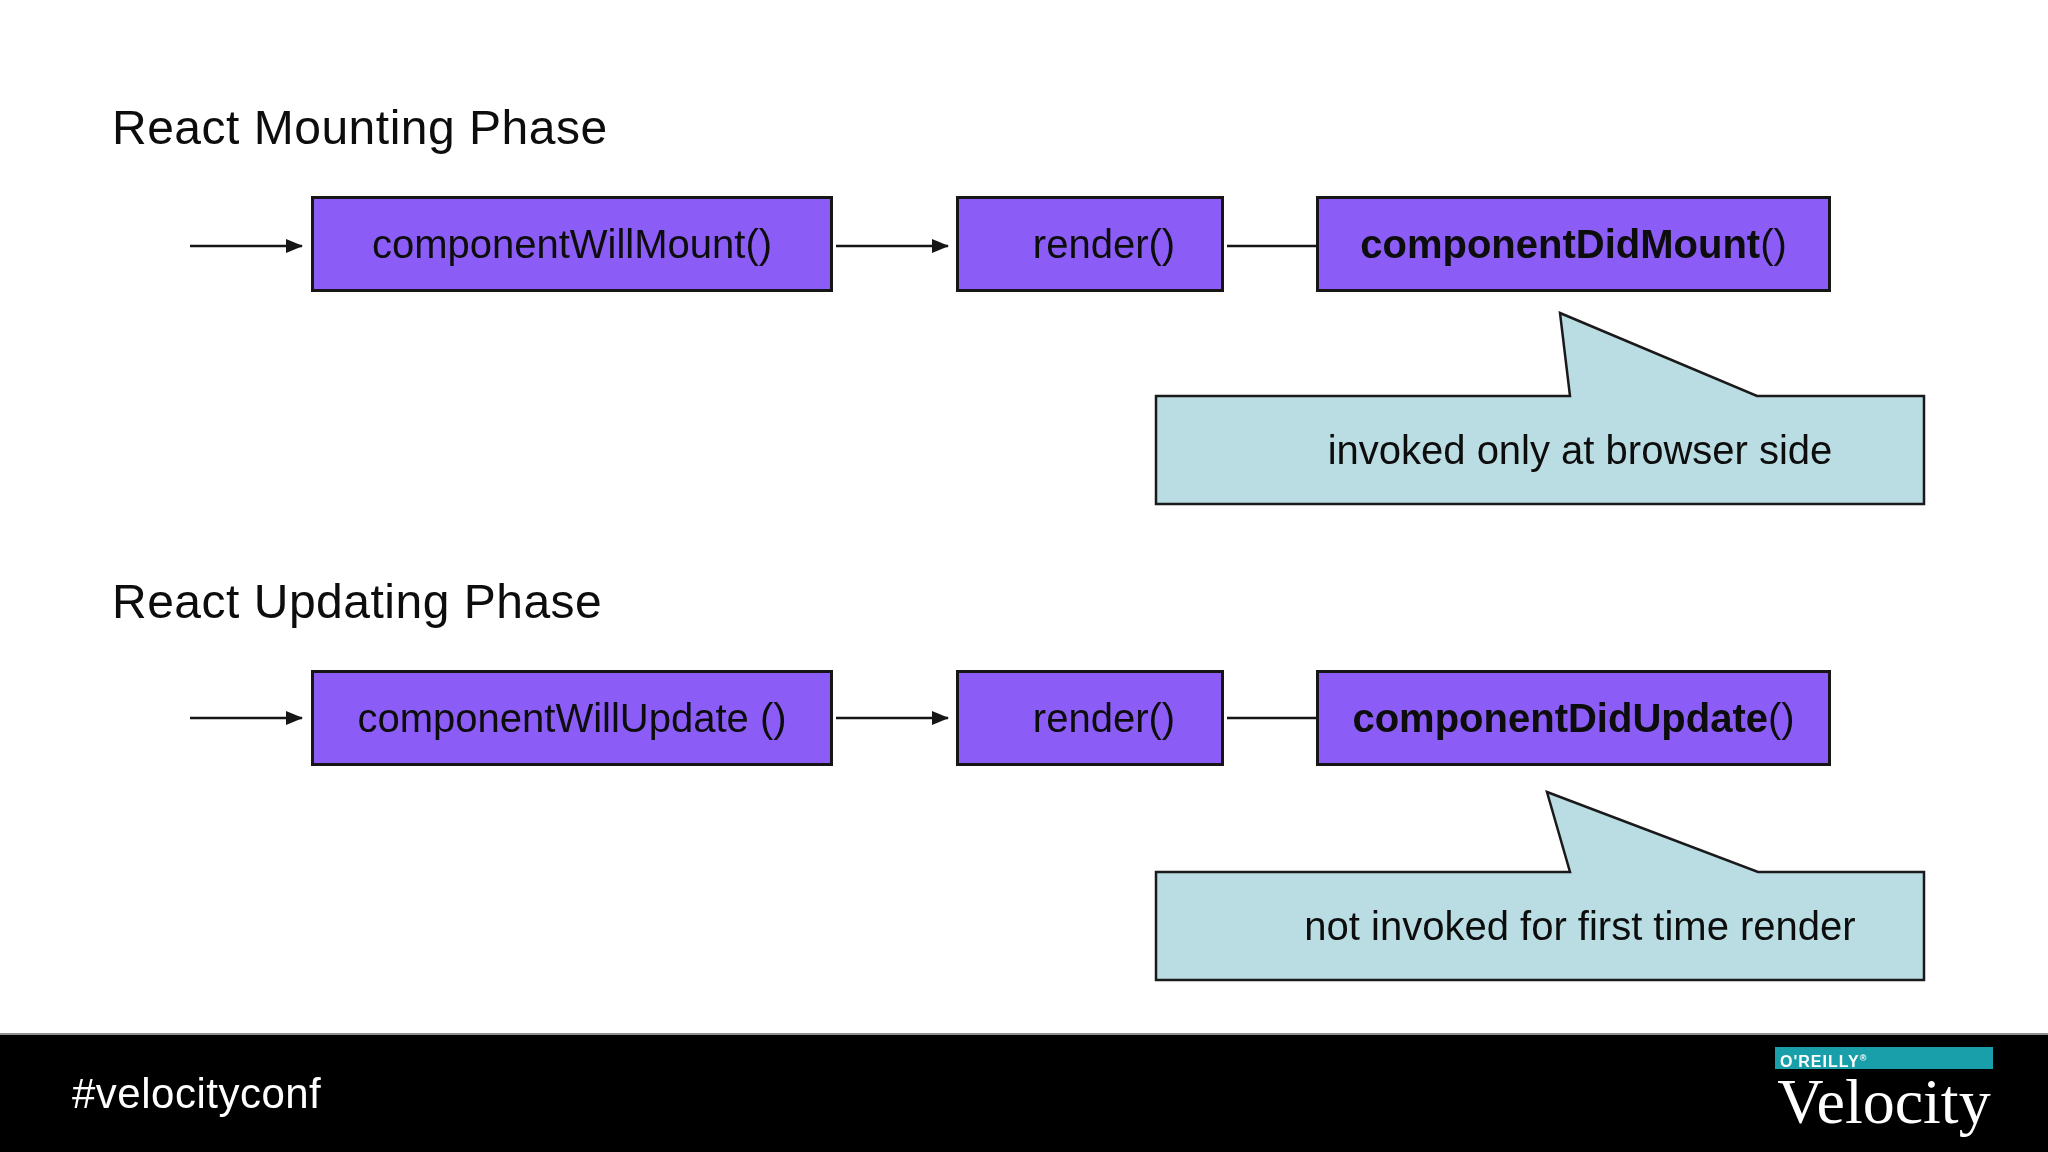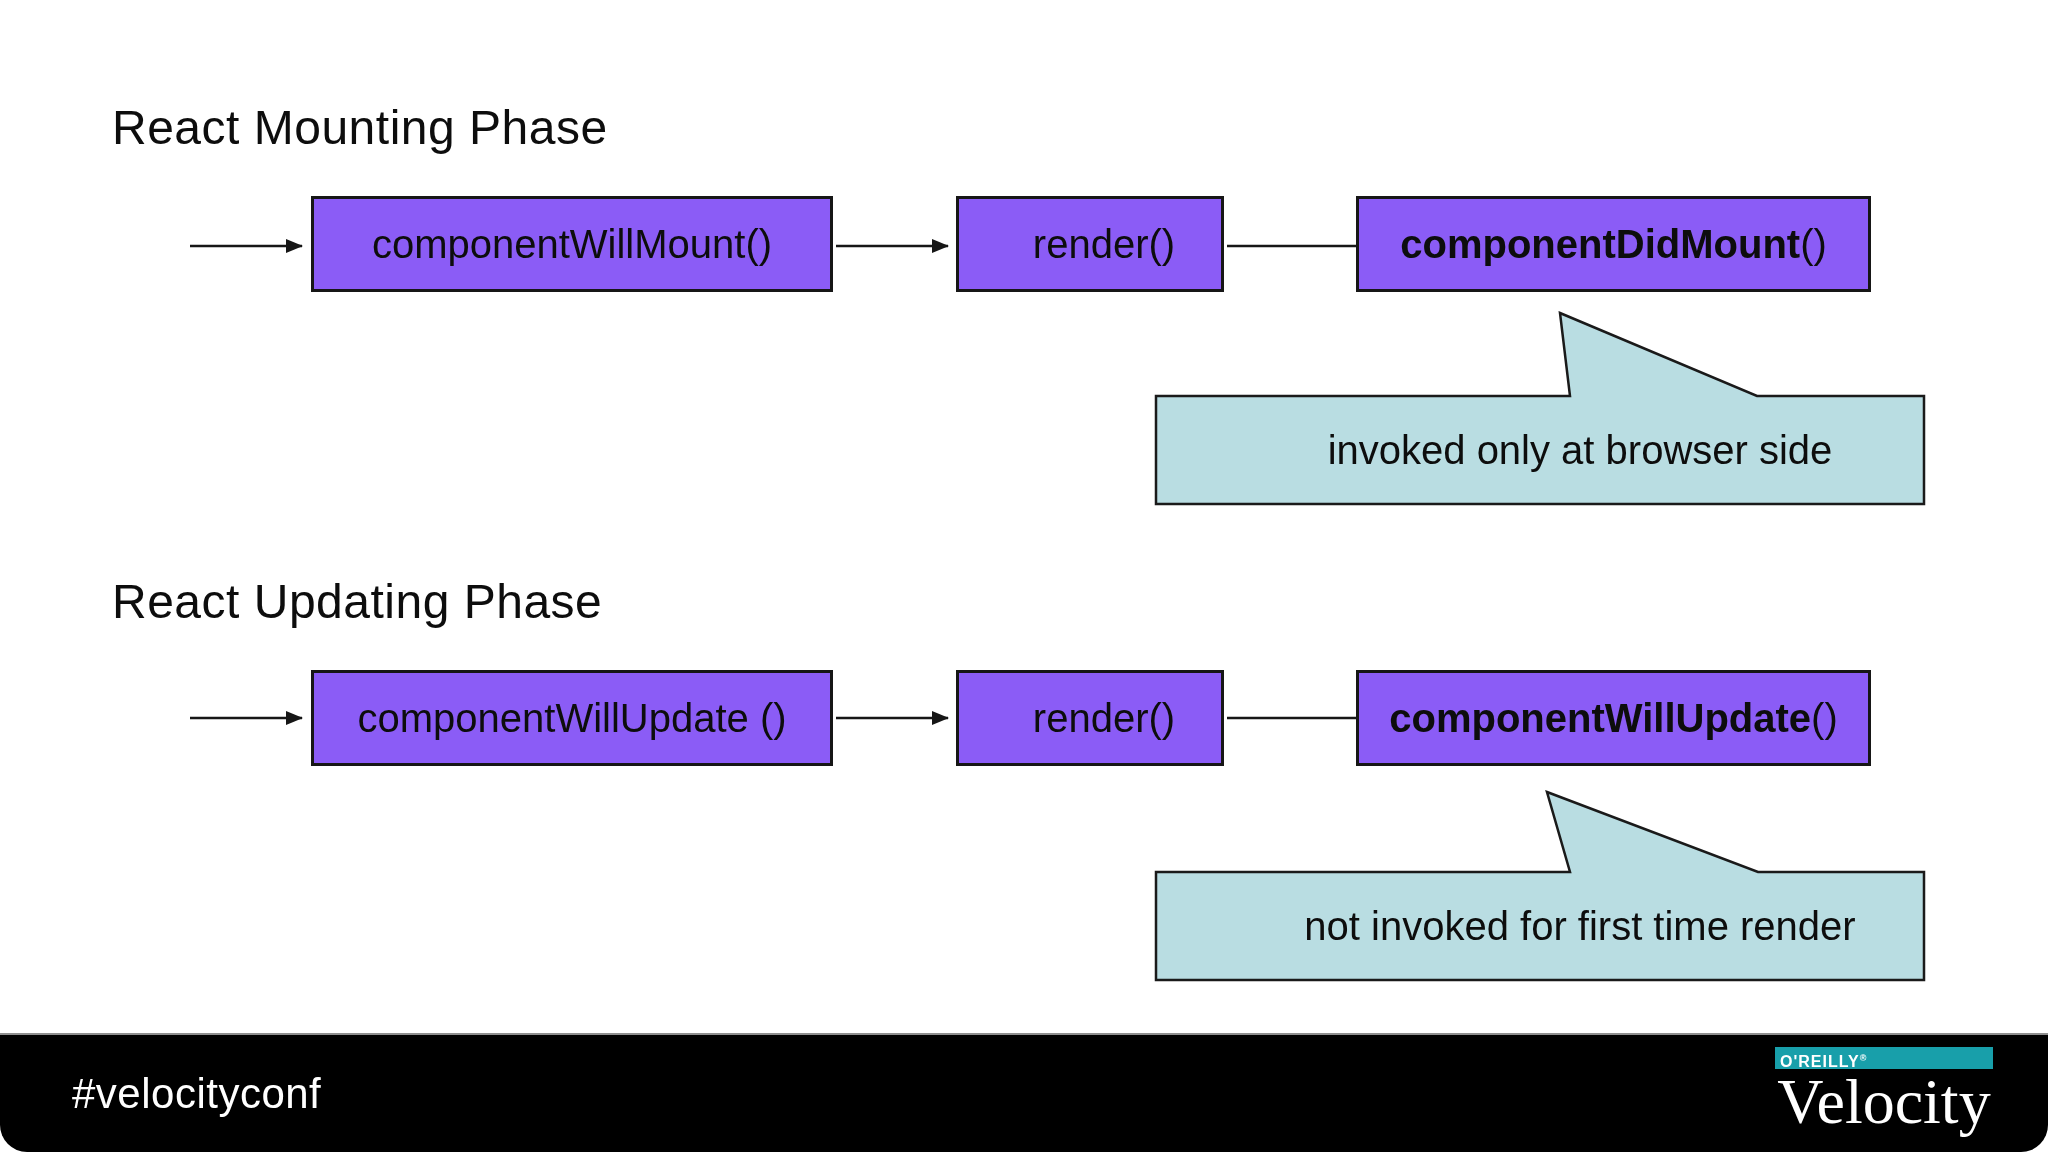--- a/index.html
+++ b/index.html
@@ -2,21 +2,20 @@
 <html><head>
 <meta charset="utf-8">
 <style>
   html,body{margin:0;padding:0;background:#ffffff;}
   #page{
     position:relative;
     width:2048px;height:1152px;
     background:#ffffff;
     font-family:"Liberation Sans", sans-serif;
     overflow:hidden;
-    border-radius:27px;
   }
   .phase-title{
     position:absolute;
     left:112px;
     font-size:48px;
     line-height:52px;
     color:#0d0d0d;
     letter-spacing:0.5px;
   }
   #title-mounting{top:102px;}
@@ -33,21 +32,21 @@
     justify-content:center;
     font-size:40px;
     color:#0d0d0d;
     white-space:nowrap;
   }
   .flow-box b{font-weight:bold;}
   .row1{top:196px;}
   .row2{top:670px;}
   .pos-a{left:311px;width:522px;}
   .pos-b{left:956px;width:268px;padding-left:28px;}
-  .pos-c{left:1356px;width:515px;}
+  .pos-c{left:1316px;width:515px;}
 
   #diagram-svg{
     position:absolute;left:0;top:0;width:2048px;height:1152px;
     pointer-events:none;
   }
   .callout-text{
     position:absolute;
     left:1156px;width:768px;height:108px;
     display:flex;align-items:center;justify-content:center;
     font-size:40px;color:#0d0d0d;
@@ -145,21 +144,21 @@
       <b></b>
       <span></span>
   </div>
   <div class="flow-box row2 pos-b">
     <span>render()</span>
       <b></b>
       <span></span>
   </div>
   <div class="flow-box row2 pos-c">
     <span></span>
-      <b>componentWillUpdate</b>
+      <b>componentDidUpdate</b>
       <span>()</span>
   </div>
 
   <div id="callout-text-2" class="callout-text">not invoked for first time render</div>
 
   <div id="footer">
     <div id="footer-hashtag">#velocityconf</div>
 
     <div id="brand-logo">
       <div id="brand-band"><span>O'REILLY</span><sup>®</sup></div>

